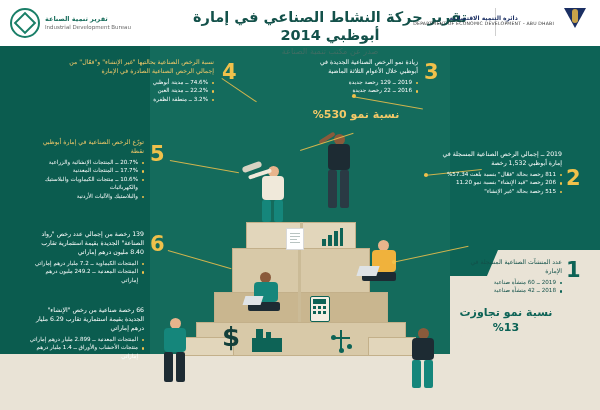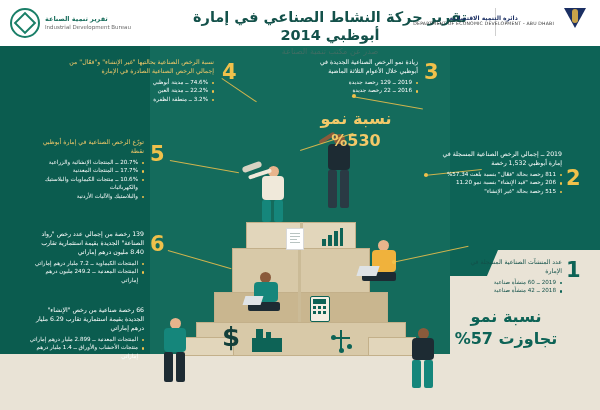--- a/index.html
+++ b/index.html
@@ -45,21 +45,21 @@
   .cal ul{margin:2px 0 0;padding:0;}
   .cal .bullet{position:relative;padding-right:6px;font-size:5.6px;line-height:1.5;}
   .cal .bullet:before{content:"";position:absolute;right:0;top:4px;width:2.5px;height:2.5px;background:#f0c14b;border-radius:50%;}
   .gold{color:#f3c969;}
   .num{position:absolute;font-size:21px;font-weight:bold;color:#f0c14b;font-family:"DejaVu Sans",sans-serif;}
 
   .dark-cal{color:#13514a;}
   .dark-cal .bullet:before{background:#0d6356;}
 
   
-  .grow{position:absolute;direction:rtl;text-align:center;color:#f3c969;font-size:16px;font-weight:bold;line-height:1.35;}
+  .grow{position:absolute;direction:rtl;text-align:center;color:#f3c969;font-size:11px;font-weight:bold;line-height:1.35;}
 
   
   .line{position:absolute;background:#f0c14b;opacity:.85;height:1px;transform-origin:0 0;}
   .dot{position:absolute;width:4px;height:4px;border-radius:50%;background:#f0c14b;}
 
   
   .box{position:absolute;background:#d8c9a8;border:1px solid #c3b08a;}
   .box.dark{background:#c9b68f;}
   .box.light{background:#e2d6bb;}
   .tape{position:absolute;background:#cbbb97;}
@@ -249,21 +249,21 @@
   </div>
 
   <div class="num" style="left:566px;top:258px;color:#0d6356;">1</div>
   <div class="cal dark-cal" style="left:452px;top:258px;width:110px;color:#13514a;">
     <div class="head">عدد المنشآت الصناعية المسجلة في الإمارة</div>
     <ul>
       <li class="bullet">2019 ــ 60 منشأة صناعية</li>
       <li class="bullet">2018 ــ 42 منشأة صناعية</li>
     </ul>
   </div>
-  <div class="grow" style="left:448px;top:306px;width:116px;color:#0d6356;">نسبة نمو تجاوزت 57%</div>
+  <div class="grow" style="left:448px;top:306px;width:116px;color:#0d6356;">نسبة نمو تجاوزت 13%</div>
 
   <div class="num" style="left:150px;top:142px;">5</div>
   <div class="cal" style="left:36px;top:138px;width:108px;">
     <div class="head gold">توزّع الرخص الصناعية في إمارة أبوظبي نقطة</div>
     <ul>
       <li class="bullet">20.7% ــ المنتجات الإنشائية والزراعية</li>
       <li class="bullet">17.7% ــ المنتجات المعدنية</li>
       <li class="bullet">10.6% ــ منتجات الكيماويات والبلاستيك والكهربائيات</li>
       <li class="bullet">والبلاستيك والآليات الأردنية</li>
     </ul>

